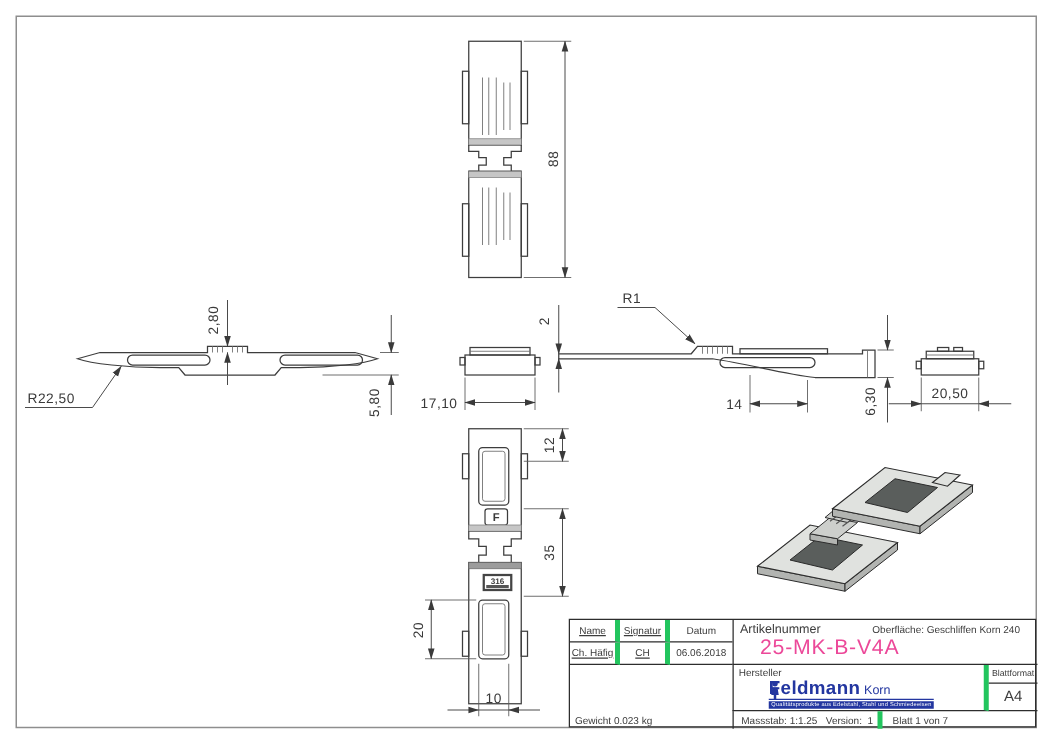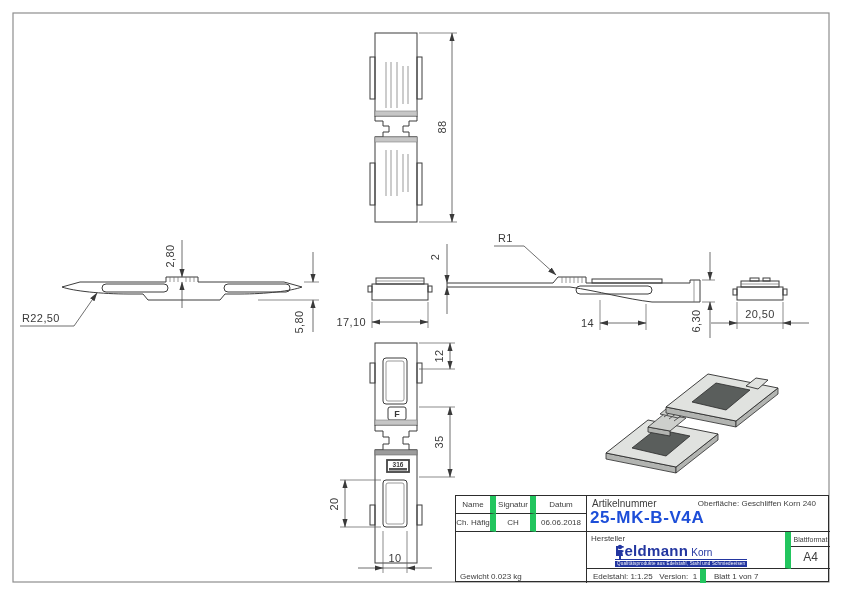--- a/index.html
+++ b/index.html
@@ -16,23 +16,23 @@
   .band1{fill:#c6c6c6;stroke:#808080;stroke-width:.6;}
   .band2{fill:#9c9c9c;stroke:#6a6a6a;stroke-width:.6;}
   .iso-body{fill:#e0e2df;stroke:#2c2c2c;stroke-width:.9;}
   .iso-edge{fill:#b2b4b1;stroke:#2c2c2c;stroke-width:.8;}
   .iso-mid{fill:#cdcfcc;stroke:#2c2c2c;stroke-width:.8;}
   .iso-pad{fill:#5a5e5c;stroke:#2a2a2a;stroke-width:.8;}
   
   .tb{position:absolute;left:455px;top:495px;width:374px;height:87px;
       border:1px solid #2d2d2d;box-sizing:border-box;font-size:8px;color:#3c3c3c;}
   .tb .cell{position:absolute;box-sizing:border-box;}
-  .br{border-right:6px solid #22c55e;} .bb{border-bottom:1px solid #2d2d2d;}
+  .br{border-right:4px solid #22c55e;text-decoration:underline;} .bb{border-bottom:1px solid #2d2d2d;}
   .ctr{display:flex;align-items:center;justify-content:center;text-align:center;}
-  .artnum{position:absolute;left:3px;top:12px;font-size:17px;letter-spacing:.6px;color:#1d4ed8;font-weight:bold;}
+  .artnum{position:absolute;left:21px;top:12px;font-size:17px;letter-spacing:.6px;color:#ec4899;}
   .artlabel{position:absolute;left:5px;top:2px;font-size:10px;}
   .surface{position:absolute;right:14px;top:3px;font-size:8px;white-space:nowrap;}
   .logo{position:absolute;left:28px;top:12px;width:150px;}
   .logo-row{display:flex;align-items:flex-end;}
   .logo-name{color:#2336a0;font-weight:bold;font-size:15px;letter-spacing:.3px;line-height:14px;}
   .logo-suffix{color:#2336a0;font-size:10px;margin-left:3px;}
   .logo-underline{height:1px;background:#2336a0;margin-top:1px;}
   .logo-banner{margin-top:1px;background:#2336a0;color:#fff;font-size:4.5px;line-height:6px;
                height:6px;padding:0 2px;white-space:nowrap;overflow:hidden;letter-spacing:.2px;}
   .logo-icon{width:10px;height:17px;margin-right:2px;flex:0 0 auto;}
@@ -308,20 +308,20 @@
   <div class="cell bb" style="left:335px;top:36px;width:39px;height:37px">
     <div class="ctr bb" style="position:absolute;left:0;top:0;width:100%;height:14px;font-size:7px">
           <span>Blattformat</span>
         </div>
     <div class="ctr" style="position:absolute;left:0;top:14px;width:100%;height:22px;font-size:12px">
           <span>A4</span>
         </div>
   </div>
 
   <div class="cell br" style="left:130px;top:73px;width:120px;height:14px;border-left:1px solid #2d2d2d">
-    <span style="position:absolute;left:6px;top:3px;white-space:nowrap"><span>Edelstahl:</span> <span>1:1.25</span>&nbsp;&nbsp;&nbsp;<span>Version:</span>&nbsp;&nbsp;<span>1</span></span>
+    <span style="position:absolute;left:6px;top:3px;white-space:nowrap"><span>Massstab:</span> <span>1:1.25</span>&nbsp;&nbsp;&nbsp;<span>Version:</span>&nbsp;&nbsp;<span>1</span></span>
   </div>
   <div class="cell" style="left:250px;top:73px;width:124px;height:14px">
     <span style="position:absolute;left:8px;top:3px">Blatt 1 von 7</span>
   </div>
 </div>
 
 </div>
 
 </body></html>

